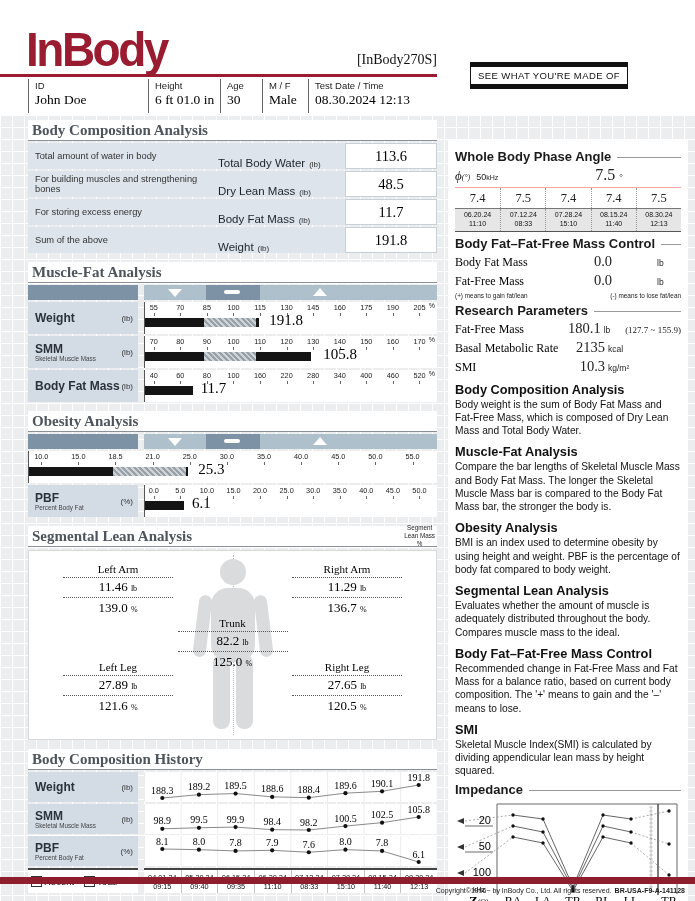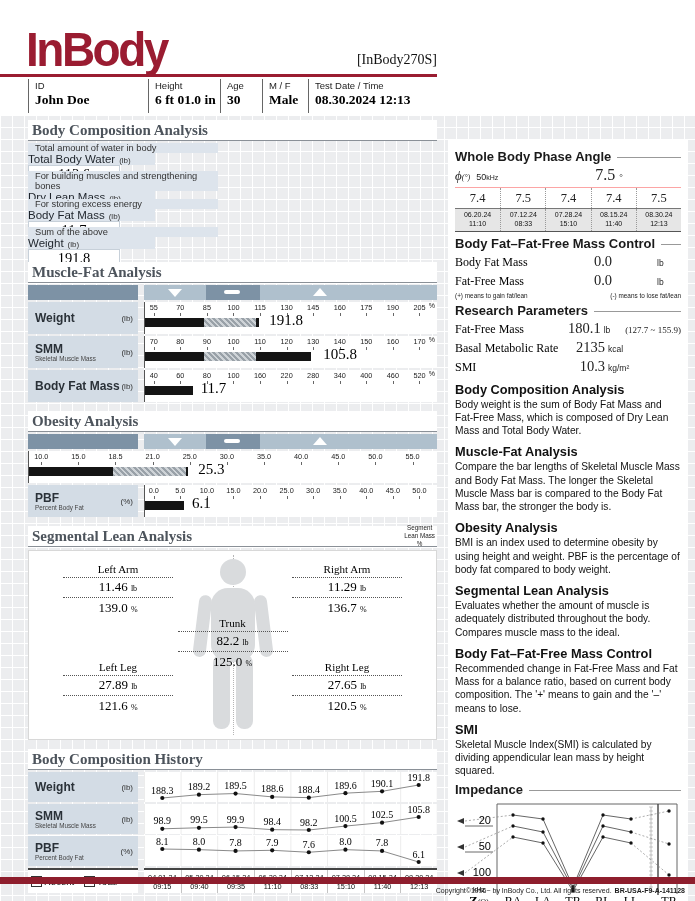--- a/index.html
+++ b/index.html
@@ -14,40 +14,40 @@
   .tagline-box{position:absolute;left:470px;top:62px;width:158px;border-top:4px solid #111;border-bottom:4px solid #111;}
   .tagline-inner{border:1px solid #111;background:#fff;text-align:center;padding:3px 2px;font-size:9.5px;letter-spacing:.4px;color:#111;}
   .idbar{position:absolute;left:28px;top:79px;width:409px;height:34px;display:flex;}
   .id-field{border-left:1px solid #666;padding:1px 0 0 6px;box-sizing:border-box;}
   .id-field:nth-child(1){width:120px;}
   .id-field:nth-child(2){width:72px;}
   .id-field:nth-child(3){width:42px;}
   .id-field:nth-child(4){width:46px;}
   .id-field:nth-child(5){width:129px;}
   .id-label{font-size:9.5px;color:#222;}
-  .id-value{font-family:"Liberation Serif",serif;font-size:13.5px;color:#000;margin-top:1px;white-space:nowrap;font-weight:bold;}
+  .id-value{font-family:"Liberation Serif",serif;font-size:13.5px;color:#000;margin-top:1px;white-space:nowrap;}
 
   
   .content{position:absolute;left:0;top:115px;width:695px;height:786px;
     background-color:#ecedef;
     background-image:
       linear-gradient(#ffffff 1px,transparent 1px),
       linear-gradient(90deg,#ffffff 1px,transparent 1px);
     background-size:12px 12px;}
 
   .leftcol{position:absolute;left:28px;top:5px;width:409px;}
   .rightcol{position:absolute;left:448px;top:25px;width:240px;background:#fff;box-sizing:border-box;padding:5px 7px 6px 7px;}
 
   
   .lsec{margin-bottom:9px;}
   .lsec-title{background:#fff;font-family:"Liberation Serif",serif;font-weight:700;font-size:15px;color:#4d545c;padding:2px 4px 1px 4px;border-bottom:1.5px solid #8a9097;position:relative;}
   .corner-note{position:absolute;right:2px;top:-2px;text-align:center;font-size:6.3px;line-height:1.25;color:#222;font-weight:400;font-family:"Liberation Sans",sans-serif;}
 
   
-  .bca-row{display:flex;height:26px;margin-top:2px;flex-direction:column;}
+  .bca-row{display:flex;height:26px;margin-top:2px;}
   .bca-desc{width:190px;background:#dde4ec;font-size:9.3px;color:#333;display:flex;align-items:center;padding-left:7px;box-sizing:border-box;}
   .bca-name{width:127px;background:#dde4ec;display:flex;align-items:flex-end;box-sizing:border-box;}
   .bca-name-text{font-size:11.5px;color:#1d232a;}
   .bca-unit{font-size:8px;color:#333;margin-left:4px;}
   .bca-value{width:92px;background:#fff;border:1px solid #c7d0d9;box-sizing:border-box;display:flex;align-items:center;justify-content:center;font-family:"Liberation Serif",serif;font-size:14.5px;color:#000;}
 
   
   .gauge-band{display:flex;height:15px;margin-top:2px;}
   .gauge-band-label{width:110px;background:#7d92a5;margin-right:6px;}
   .gauge-band-chart{flex:1;position:relative;}
@@ -134,20 +134,23 @@
 </style>
 </head>
 <body>
 
 <div class="page">
 
   <div class="hdr">
     <div class="logo">InBody</div>
     <div class="model">[InBody270S]</div>
     <div class="redline"></div>
+    <div class="tagline-box">
+      <div class="tagline-inner">SEE WHAT YOU'RE MADE OF</div>
+    </div>
     <div class="idbar" id="idbar">
         <div class="id-field">
           <div class="id-label">ID</div>
           <div class="id-value">John Doe</div>
         </div>
         <div class="id-field">
           <div class="id-label">Height</div>
           <div class="id-value">6 ft 01.0 in</div>
         </div>
         <div class="id-field">

